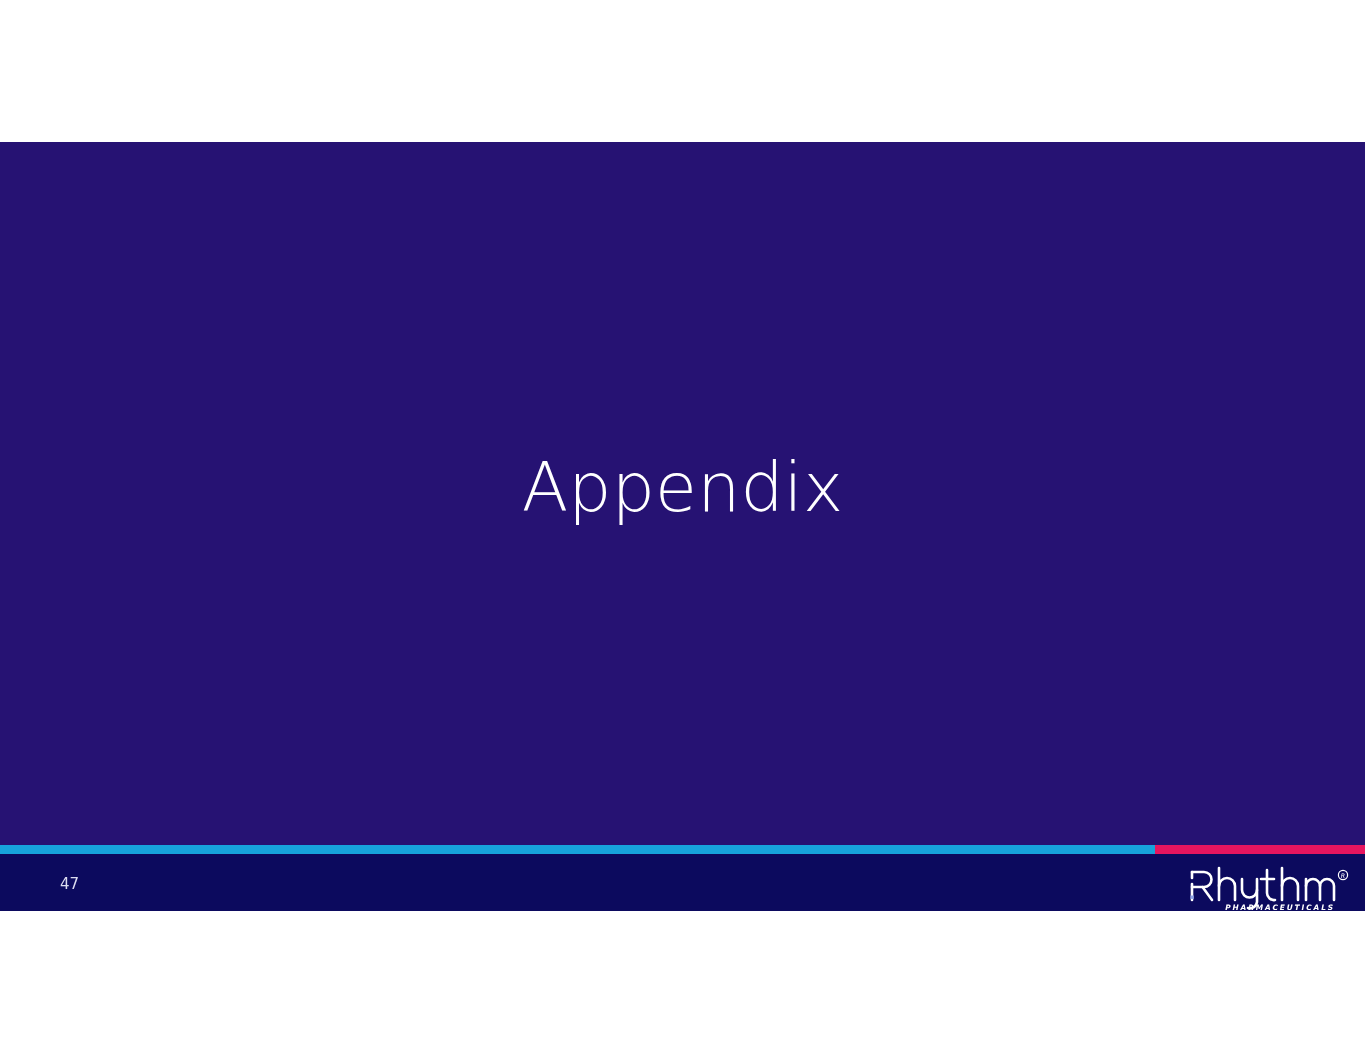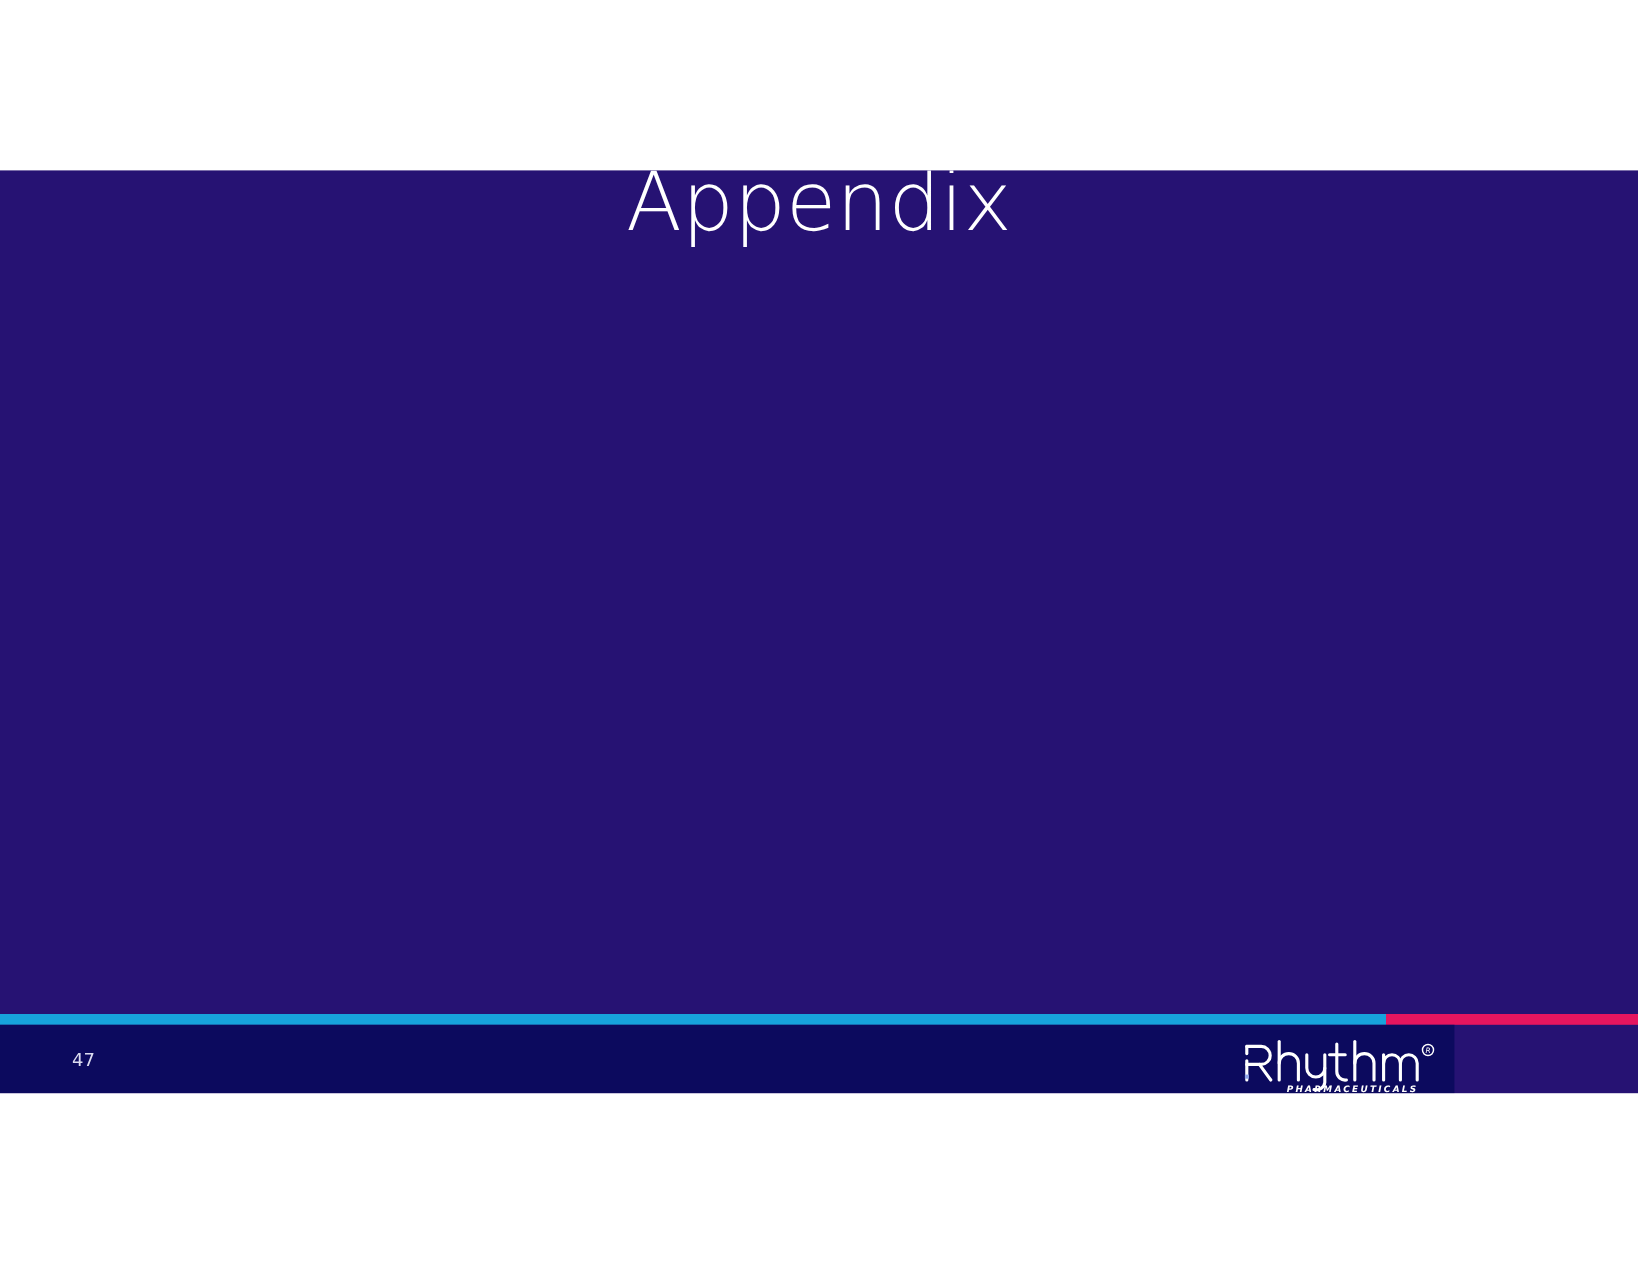--- a/index.html
+++ b/index.html
@@ -27,21 +27,21 @@
   }
 
   
   .slide-body {
     position: absolute;
     left: 0;
     top: 0;
     width: 1365px;
     height: 703px;
     display: flex;
-    align-items: flex-start;
+    align-items: center;
     justify-content: center;
   }
   .slide-title {
     color: #ffffff;
     font-size: 68px;
     font-weight: 300;
     line-height: 1;
     letter-spacing: 0.2px;
     white-space: nowrap;
     margin: 0;
@@ -66,21 +66,21 @@
     flex: 1 1 auto;
     height: 100%;
     background: #e6155f;
   }
 
   
   .slide-footer {
     position: absolute;
     left: 0;
     top: 712px;
-    width: 1212px;
+    width: 1365px;
     height: 57px;
     background: #0c0a5e;
   }
   .page-number {
     position: absolute;
     left: 60px;
     top: 30px;
     transform: translateY(-50%);
     color: #dcdcf0;
     font-size: 15px;

